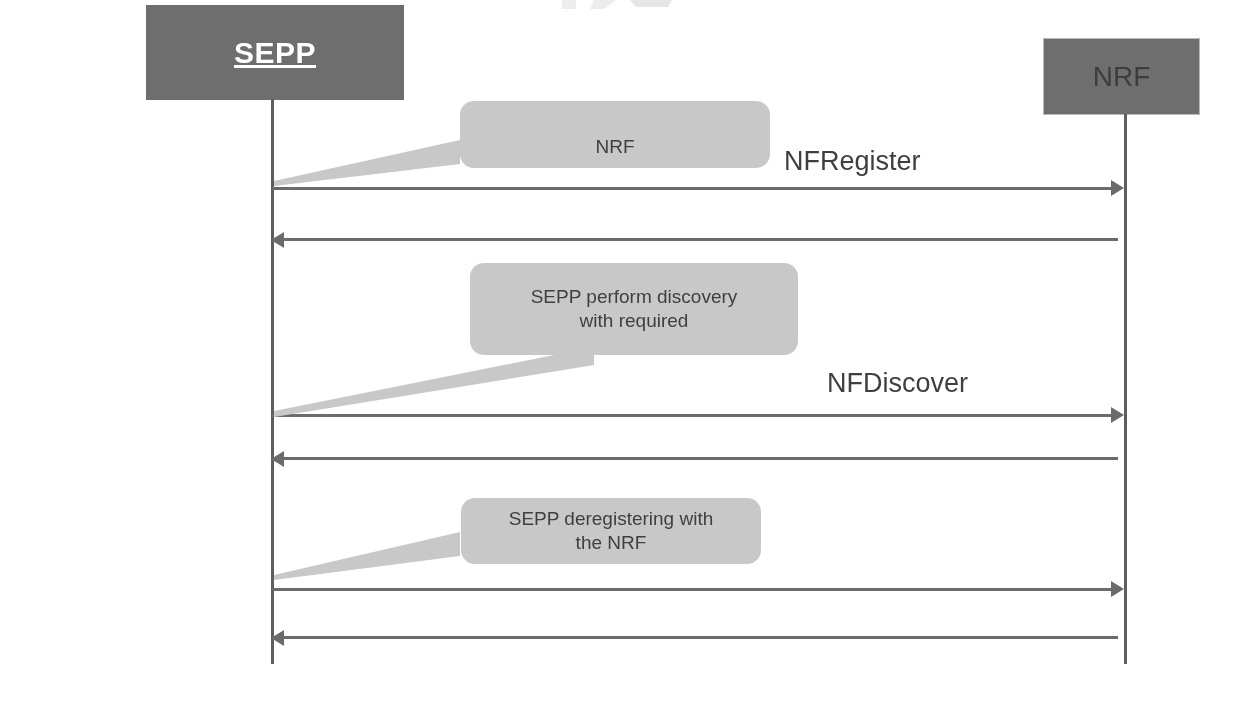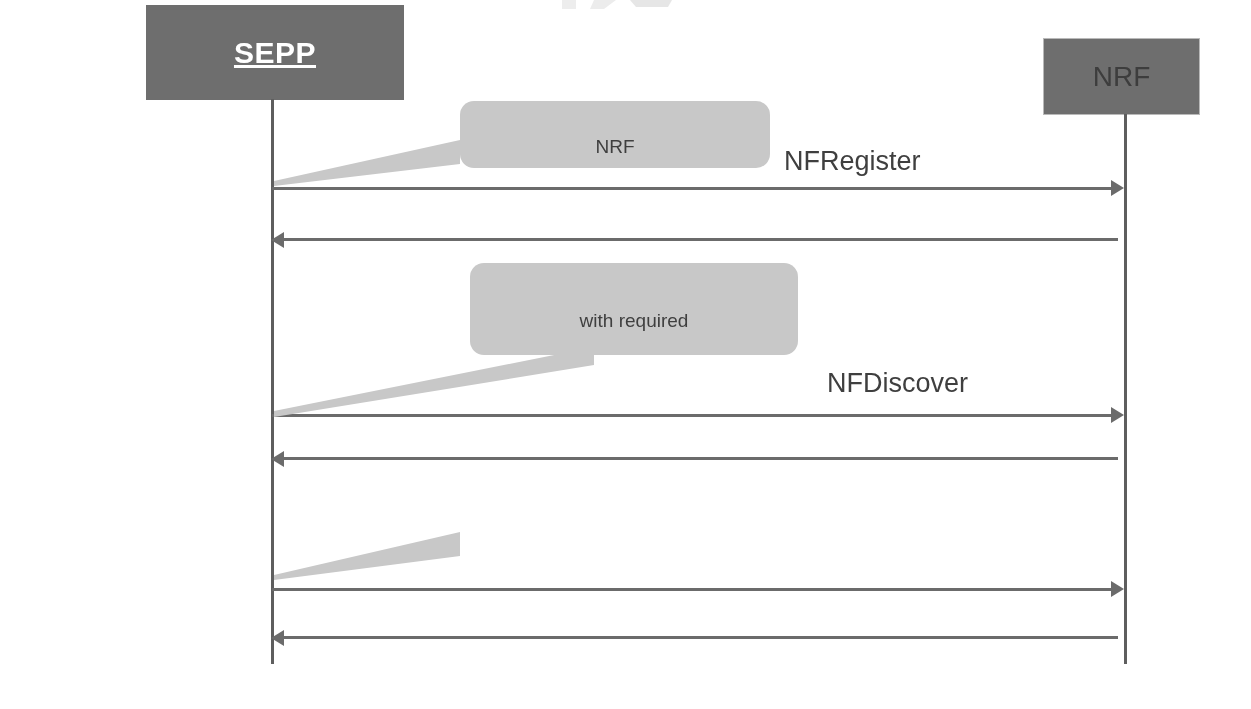--- a/index.html
+++ b/index.html
@@ -164,37 +164,40 @@
   <div class="msg-line" style="left:277px; top:238px; width:841px;"></div>
   <div class="arrowhead left" style="left:271px; top:232px;"></div>
 
   <div class="callout-tail" style="left:272px; top:345px; width:330px; height:78px;">
     <svg width="330" height="78" viewBox="0 0 330 78">
       <polygon points="322,2 322,20 2,72 2,66" fill="#c8c8c8"></polygon>
     </svg>
   </div>
 
   <div class="callout" style="left:470px; top:263px; width:328px; height:92px;">
-    <span><br><span>with required</span></span>
+    <span><span>SEPP perform discovery</span><br><span>with required</span></span>
   </div>
 
   <div class="msg-label" style="left:827px; top:368px;">NFDiscover</div>
 
   <div class="msg-line" style="left:272px; top:414px; width:846px;"></div>
   <div class="arrowhead right" style="left:1111px; top:407px;"></div>
 
   <div class="msg-line" style="left:277px; top:457px; width:841px;"></div>
   <div class="arrowhead left" style="left:271px; top:451px;"></div>
 
   <div class="callout-tail" style="left:272px; top:530px; width:200px; height:54px;">
     <svg width="200" height="54" viewBox="0 0 200 54">
       <polygon points="188,2 188,26 2,50 2,45" fill="#c8c8c8"></polygon>
     </svg>
   </div>
 
+  <div class="callout" style="left:461px; top:498px; width:300px; height:66px;">
+    <span><span>SEPP deregistering with</span><br><span>the NRF</span></span>
+  </div>
 
 
   <div class="msg-line" style="left:272px; top:588px; width:846px;"></div>
   <div class="arrowhead right" style="left:1111px; top:581px;"></div>
 
   <div class="msg-line" style="left:277px; top:636px; width:841px;"></div>
   <div class="arrowhead left" style="left:271px; top:630px;"></div>
 
 </div>
 

